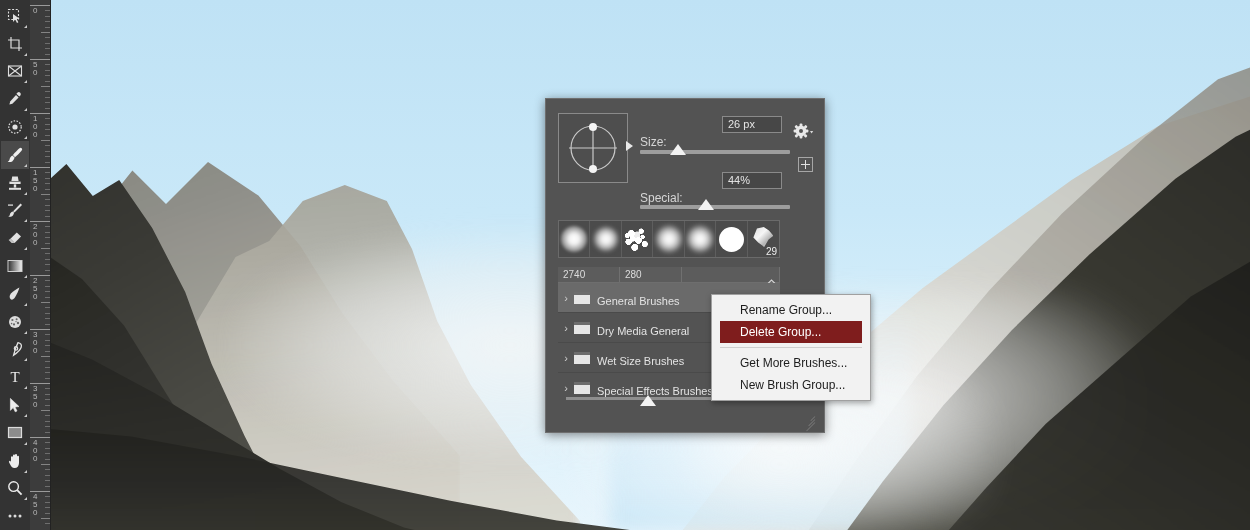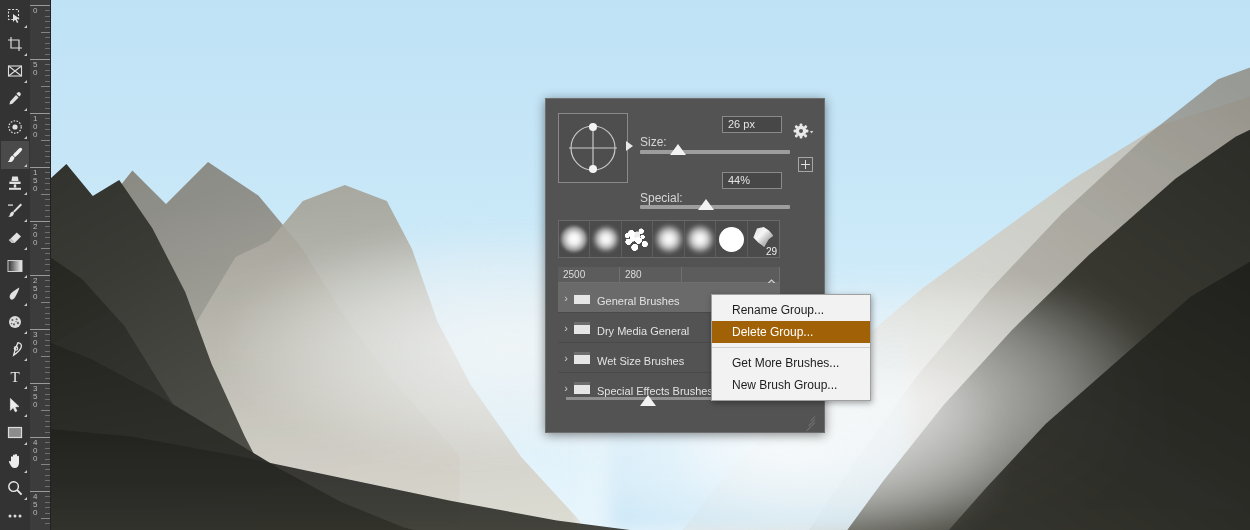--- a/index.html
+++ b/index.html
@@ -263,28 +263,28 @@
   .grip{
     position:absolute;right:3px;bottom:3px;width:12px;height:12px;cursor:nwse-resize;
   }
   .grip i{position:absolute;right:0;height:1px;background:#767676;transform:rotate(-45deg);transform-origin:right center;}
 
   
   #ctx-menu{
     position:absolute;left:711px;top:294px;width:160px;
     background:#f2f2f2;border:1px solid #a0a0a0;
     box-shadow:1px 2px 6px rgba(0,0,0,.35);
-    z-index:60;box-sizing:border-box;padding:4px 0;
+    z-index:60;box-sizing:border-box;padding:4px 8px;
   }
   .mi{
     height:22px;line-height:22px;padding-left:20px;
     font-size:12px;color:#1d1d1d;cursor:pointer;white-space:nowrap;
     font-family:"Liberation Sans",sans-serif;
   }
-  .mi.hl{background:#a16207;color:#ffffff;}
+  .mi.hl{background:#7f1d1d;color:#ffffff;}
   .msep{height:1px;background:#cfcfcf;margin:4px 0;}
 </style>
 </head>
 <body>
 
 <div id="canvas-area">
   <div class="sky"></div>
   <div class="ridge r-rightpale"></div>
   <div class="ridge r-farleft"></div>
   <div class="ridge r-midleft"></div>
@@ -718,21 +718,21 @@
           <div class="bdot" style="width: 25px; height: 25px; background: rgb(255, 255, 255);"></div>
         </div>
         <div class="bcell">
           <div style="width: 20px; height: 20px; margin-bottom: 4px; background: linear-gradient(135deg, rgb(220, 220, 220) 0%, rgb(246, 246, 246) 40%, rgb(180, 180, 180) 70%, rgb(232, 232, 232) 100%); clip-path: polygon(18% 8%, 52% 0%, 78% 18%, 100% 44%, 76% 62%, 54% 100%, 24% 78%, 0% 52%);"></div>
           <span class="num-badge">29</span>
         </div>
       </div>
 
     <div class="list-head">
 
-    <div class="lh-cell" style="width: 62px;">2500</div>
+    <div class="lh-cell" style="width: 62px;">2740</div>
         <div class="lh-cell" style="width: 62px;">280</div>
         <div class="lh-cell" style="width: 98px;"></div>
         <div class="lh-chevron">
         <svg width="9" height="6" viewBox="0 0 9 6">
             <path d="M0.5 5 L4.5 1 L8.5 5" fill="none" stroke="#d4d4d4" stroke-width="1.1"></path>
           </svg>
       </div>
       </div>
 
     <div class="group-list">

